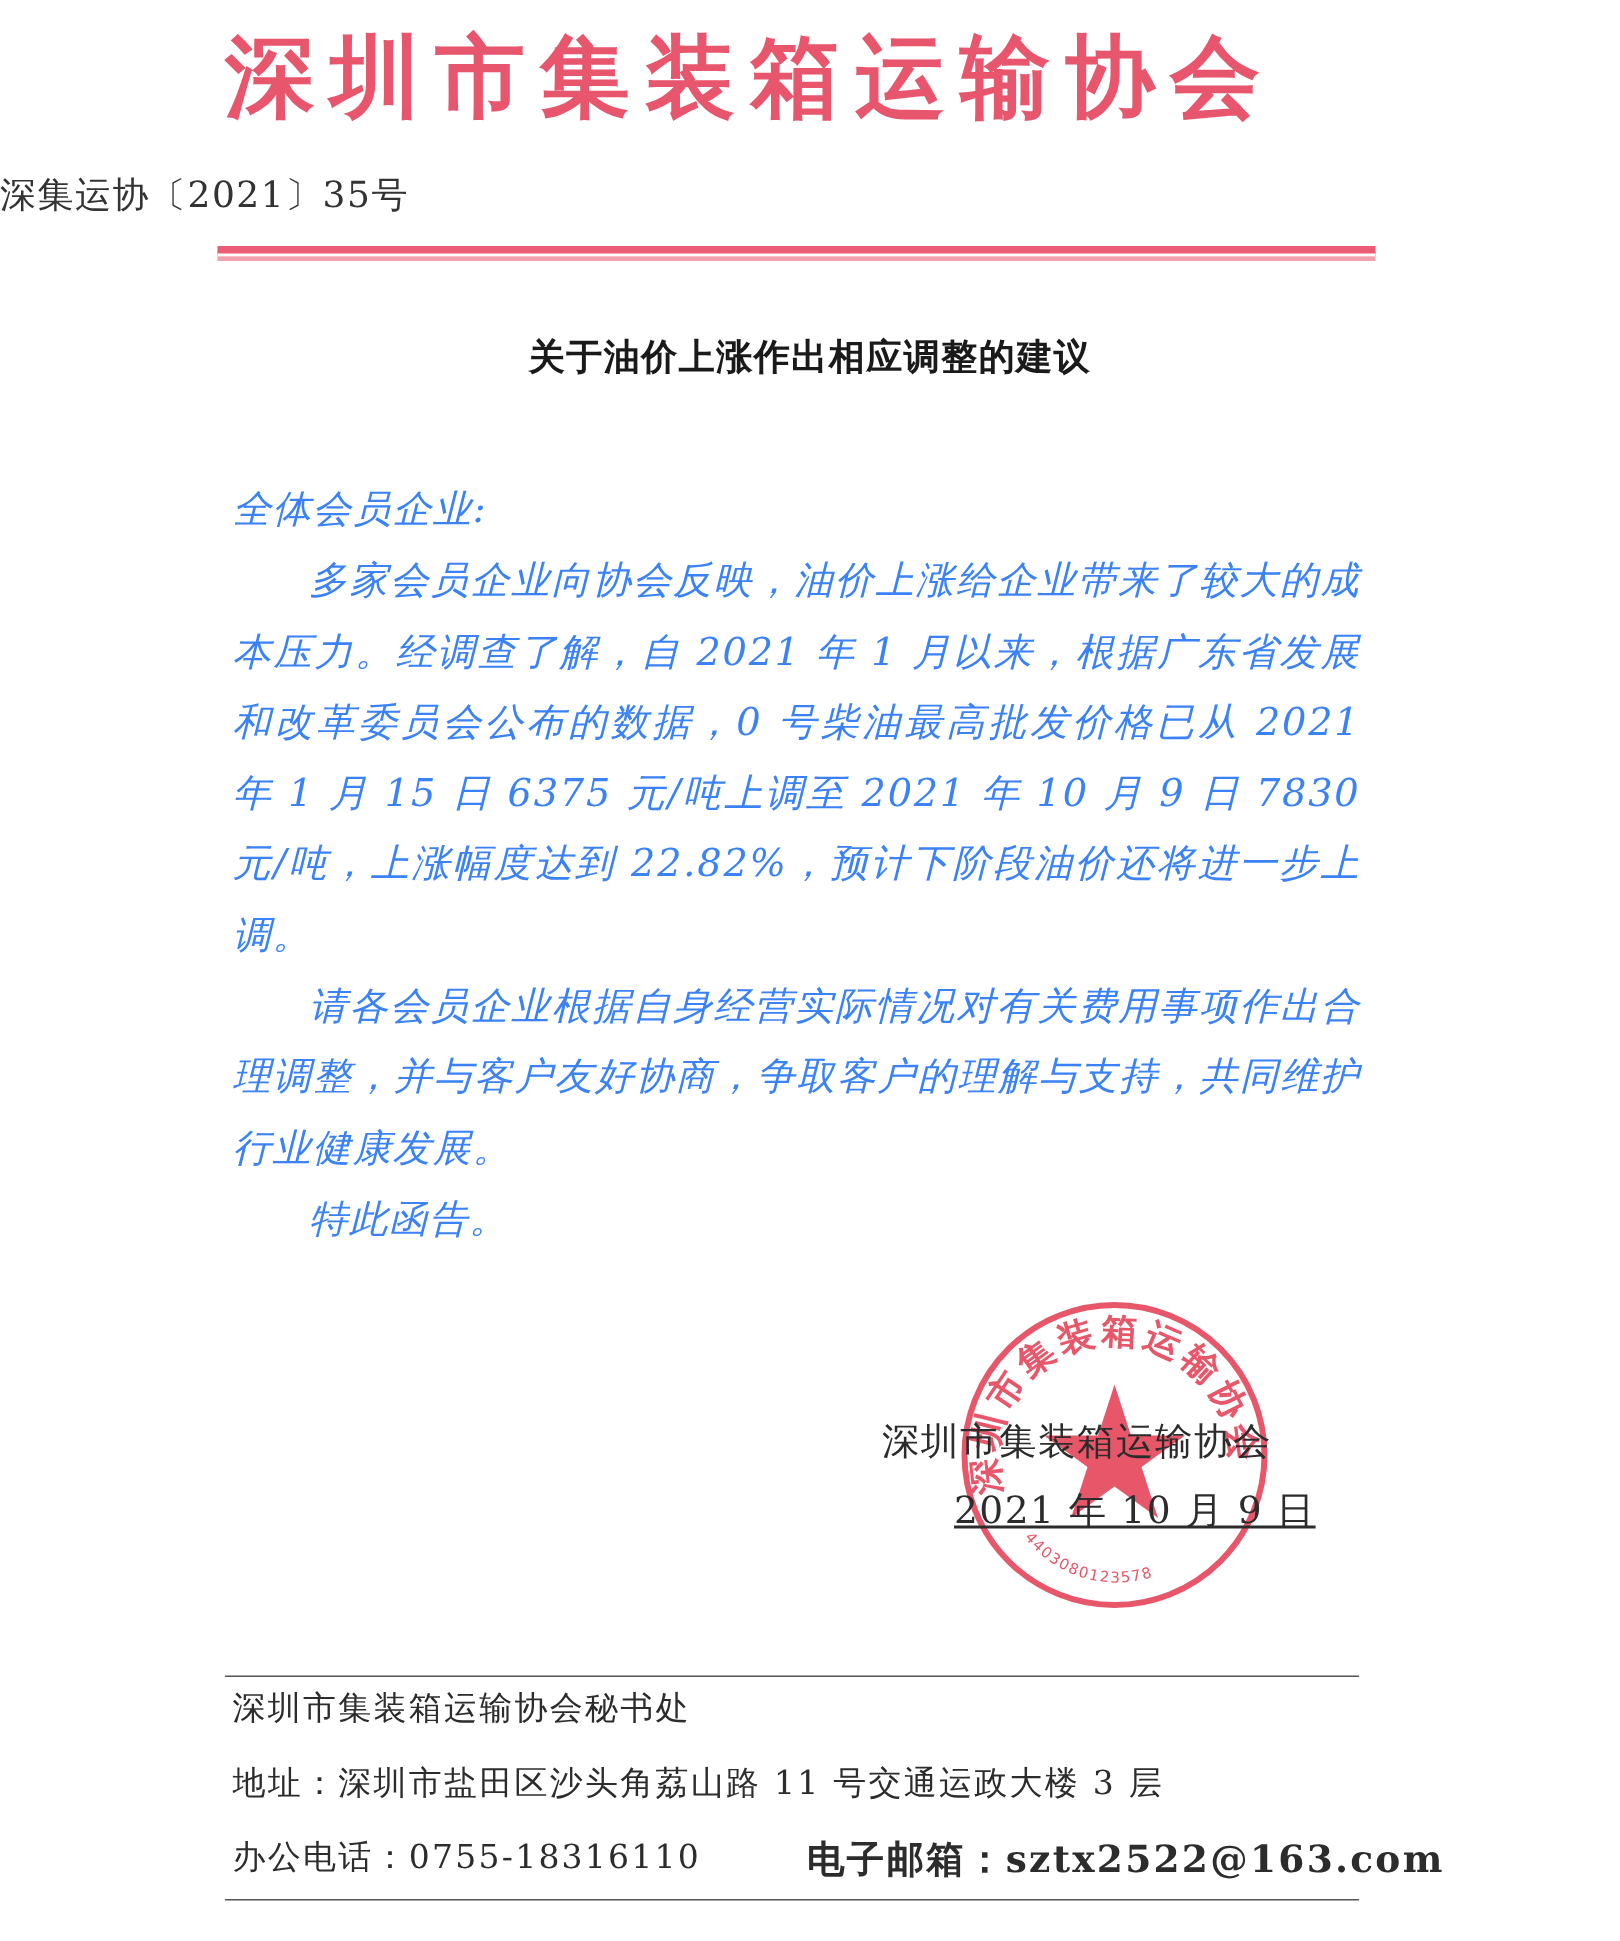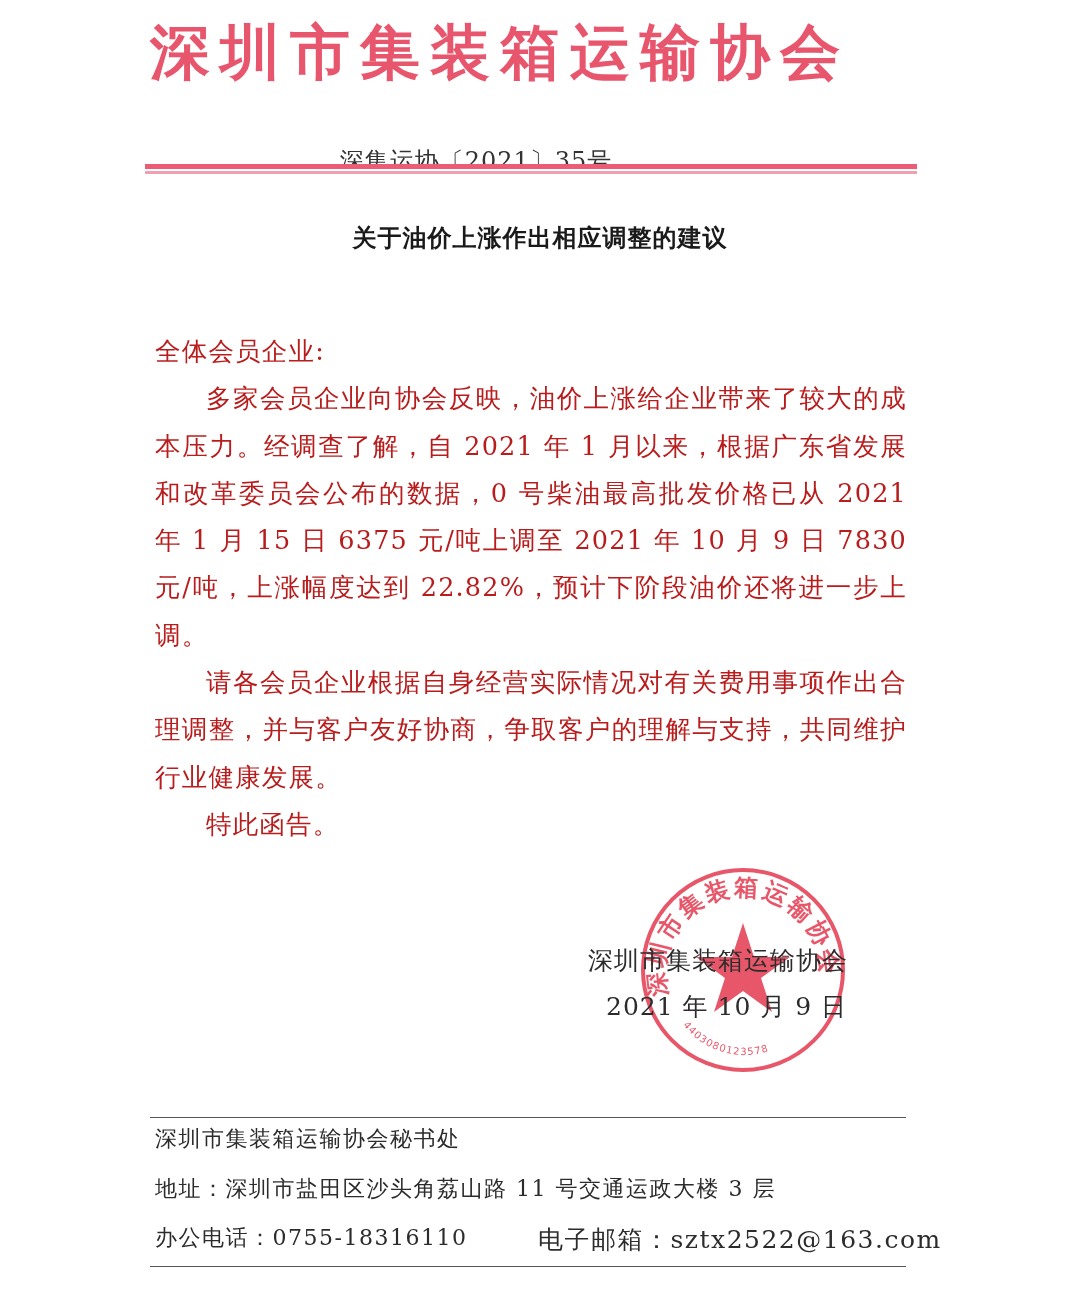--- a/index.html
+++ b/index.html
@@ -9,57 +9,57 @@
     font-family: "DejaVu Serif", "Liberation Serif", serif;
     color: #2a2a2a;
   }
   .org-title {
     position: absolute; left: 150px; top: 12px; width: 780px;
     font-family: "DejaVu Sans", sans-serif; font-weight: bold;
     font-size: 60px; letter-spacing: 10px; color: #e8566e;
     white-space: nowrap; line-height: 80px;
   }
   .doc-number {
-    position: absolute; left: 0; width: 952px; top: 114px; text-align: center;
-    font-size: 24px; color: #333; letter-spacing: 1px; margin-top: 31px;
+    position: absolute; left: 0; width: 952px; top: 114px; text-align: left;
+    font-size: 24px; color: #333; letter-spacing: 1px;
   }
   .red-rule {
     position: absolute; left: 145px; width: 772px; top: 164px; height: 5px;
     background: #ea5d75; border-bottom: 2px solid #fff;
     box-shadow: 0 3px 0 #f0a0ae;
   }
   .doc-title {
     position: absolute; left: 0; width: 1080px; top: 222px; text-align: center;
     font-family: "DejaVu Sans", sans-serif; font-weight: bold;
     font-size: 24px; color: #1a1a1a; letter-spacing: 1px;
   }
   .body {
-    position: absolute; left: 155px; top: 328px; width: 752px;
-    font-size: 25.5px; line-height: 47.3px; letter-spacing: 1.2px; color: #b91c1c;
+    position: absolute; left: 155px; top: 317px; width: 752px;
+    font-size: 25.5px; line-height: 47.3px; letter-spacing: 1.2px; color: #3b82f6; font-style: italic;
   }
   .body p { margin: 0; text-indent: 2em; text-align: justify; }
   .body .salutation { text-indent: 0; }
   .signature {
     position: absolute; left: 588px; top: 938px; width: 300px;
     font-size: 25px; line-height: 46px; color: #2c2c2c; letter-spacing: 1px; z-index: 2;
   }
   .sig-org { margin-left: 0; }
-  .sig-date { margin-left: 18px; }
+  .sig-date { margin-left: 48px; text-decoration: underline; }
   .seal {
     position: absolute; left: 638px; top: 865px; width: 210px; height: 210px;
     z-index: 1; opacity: 0.85;
   }
   .footer-rule {
     position: absolute; left: 150px; width: 756px; height: 1px; background: #555;
   }
   .footer-line {
     position: absolute; left: 155px; font-size: 22px; color: #2c2c2c;
     letter-spacing: 1.5px; white-space: nowrap;
   }
-  .footer-email { position: absolute; left: 538px; top: 1223px; font-size: 25px; color:#2c2c2c; letter-spacing: 1.5px; white-space: nowrap;}
+  .footer-email { position: absolute; left: 538px; top: 1223px; font-size: 25px; color:#2c2c2c; letter-spacing: 1.5px; white-space: nowrap; font-weight: bold;}
 </style>
 </head>
 <body>
 
 <div class="org-title">深圳市集装箱运输协会</div>
 <div class="doc-number">深集运协〔2021〕35号</div>
 <div class="red-rule"></div>
 
 <div class="doc-title">关于油价上涨作出相应调整的建议</div>
 

